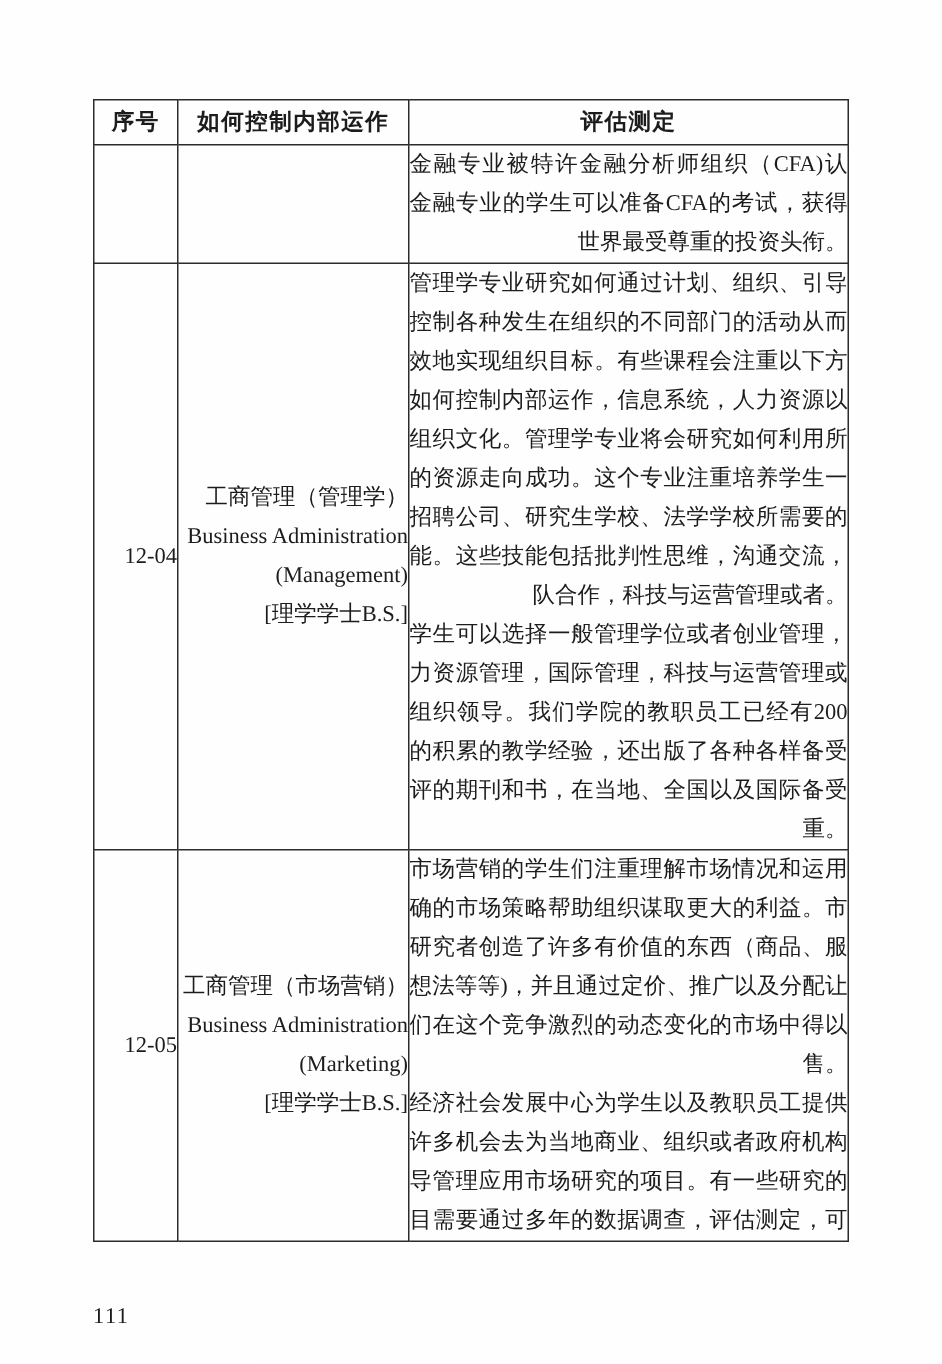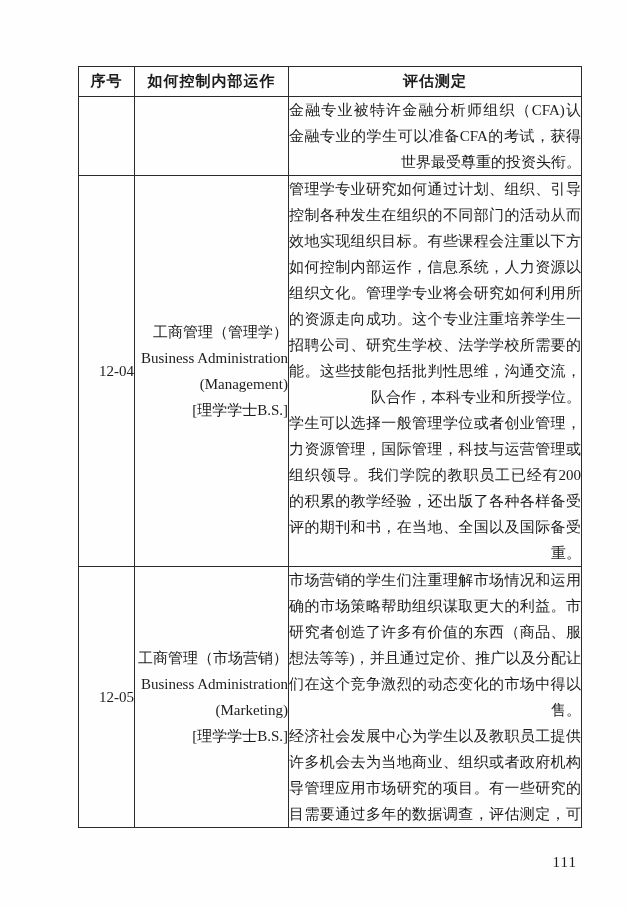--- a/index.html
+++ b/index.html
@@ -8,21 +8,21 @@
     background:#ffffff;
     font-family:"Liberation Serif","DejaVu Serif",serif;
     color:#1c1c1c;
     position:relative;
     overflow:hidden;
   }
   .page{
     width:628px;height:909px;
     background:#fefefe;
     box-sizing:border-box;
-    padding:66px 0 0 78px;
+    padding:66px 0 0 62px;
   }
   table.doc{
     border-collapse:collapse;
     table-layout:fixed;
     width:503px;
   }
   table.doc th, table.doc td{
     border:1px solid #2b2b2b;
     padding:0;
     box-sizing:border-box;
@@ -67,22 +67,21 @@
     white-space:nowrap;
     overflow:hidden;
   }
   .obj-line.fill{
     white-space:normal;
     text-align:justify;
     text-align-last:justify;
   }
   .page-number{
     width:503px;
-    margin-top:26px;
-    text-align:right;
+    margin-top:42px;
     padding-right:4px;
     box-sizing:border-box;
     font-size:15px;
     letter-spacing:1px;
   }
 </style>
 </head>
 <body>
 
 <div class="page">
@@ -119,21 +118,21 @@
           </td>
           <td class="c-obj">
             <div class="obj-line fill">管理学专业研究如何通过计划、组织、引导和</div>
             <div class="obj-line fill">控制各种发生在组织的不同部门的活动从而有</div>
             <div class="obj-line fill">效地实现组织目标。有些课程会注重以下方面：</div>
             <div class="obj-line fill">如何控制内部运作，信息系统，人力资源以及</div>
             <div class="obj-line fill">组织文化。管理学专业将会研究如何利用所有</div>
             <div class="obj-line fill">的资源走向成功。这个专业注重培养学生一些</div>
             <div class="obj-line fill">招聘公司、研究生学校、法学学校所需要的技</div>
             <div class="obj-line fill">能。这些技能包括批判性思维，沟通交流，团</div>
-            <div class="obj-line">队合作，本科专业和所授学位。</div>
+            <div class="obj-line">队合作，科技与运营管理或者。</div>
             <div class="obj-line fill">学生可以选择一般管理学位或者创业管理，人</div>
             <div class="obj-line fill">力资源管理，国际管理，科技与运营管理或者</div>
             <div class="obj-line fill">组织领导。我们学院的教职员工已经有200多年</div>
             <div class="obj-line fill">的积累的教学经验，还出版了各种各样备受好</div>
             <div class="obj-line fill">评的期刊和书，在当地、全国以及国际备受尊</div>
             <div class="obj-line">重。</div>
           </td>
         </tr>
         <tr>
           <td class="c-serial">12-05</td>

